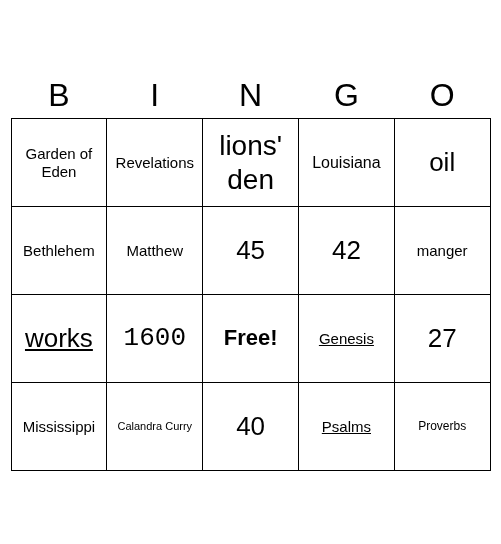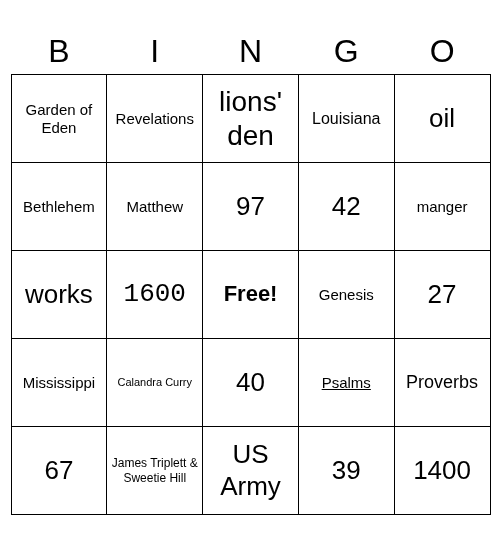--- a/index.html
+++ b/index.html
@@ -59,39 +59,32 @@
   <tr>
         <td class="bingo-cell" style="font-size: 15px;">Garden of Eden</td>
         <td class="bingo-cell" style="font-size: 15px;">Revelations</td>
         <td class="bingo-cell" style="font-size: 28px;">lions' den</td>
         <td class="bingo-cell" style="font-size: 16px;">Louisiana</td>
         <td class="bingo-cell" style="font-size: 26px;">oil</td>
       </tr>
       <tr>
         <td class="bingo-cell" style="font-size: 15px; margin-left: 27px;">Bethlehem</td>
         <td class="bingo-cell" style="font-size: 15px;">Matthew</td>
-        <td class="bingo-cell" style="font-size: 26px;">97</td>
+        <td class="bingo-cell" style="font-size: 26px;">45</td>
         <td class="bingo-cell" style="font-size: 26px;">42</td>
         <td class="bingo-cell" style="font-size: 15px;">manger</td>
       </tr>
       <tr>
-        <td class="bingo-cell" style="font-size: 26px;">works</td>
+        <td class="bingo-cell" style="font-size: 26px; text-decoration: underline;">works</td>
         <td class="bingo-cell" style="font-size: 26px; font-family: Liberation Mono, monospace;">1600</td>
         <td class="bingo-cell" style="font-size: 22px; font-weight: bold;">Free!</td>
-        <td class="bingo-cell" style="font-size: 15px;">Genesis</td>
+        <td class="bingo-cell" style="font-size: 15px; text-decoration: underline;">Genesis</td>
         <td class="bingo-cell" style="font-size: 26px;">27</td>
       </tr>
       <tr>
         <td class="bingo-cell" style="font-size: 15px;">Mississippi</td>
         <td class="bingo-cell" style="font-size: 11px;">Calandra Curry</td>
         <td class="bingo-cell" style="font-size: 26px;">40</td>
         <td class="bingo-cell" style="font-size: 15px; text-decoration: underline;">Psalms</td>
-        <td class="bingo-cell" style="font-size: 18px; margin-left: 16px;">Proverbs</td>
-      </tr>
-      <tr>
-        <td class="bingo-cell" style="font-size: 26px;">67</td>
-        <td class="bingo-cell" style="font-size: 12px;">James Triplett &amp; Sweetie Hill</td>
-        <td class="bingo-cell" style="font-size: 26px;">US Army</td>
-        <td class="bingo-cell" style="font-size: 26px;">39</td>
-        <td class="bingo-cell" style="font-size: 26px;">1400</td>
+        <td class="bingo-cell" style="font-size: 12px; margin-left: 16px;">Proverbs</td>
       </tr>
     </tbody>
 </table>
 
 </body></html>

